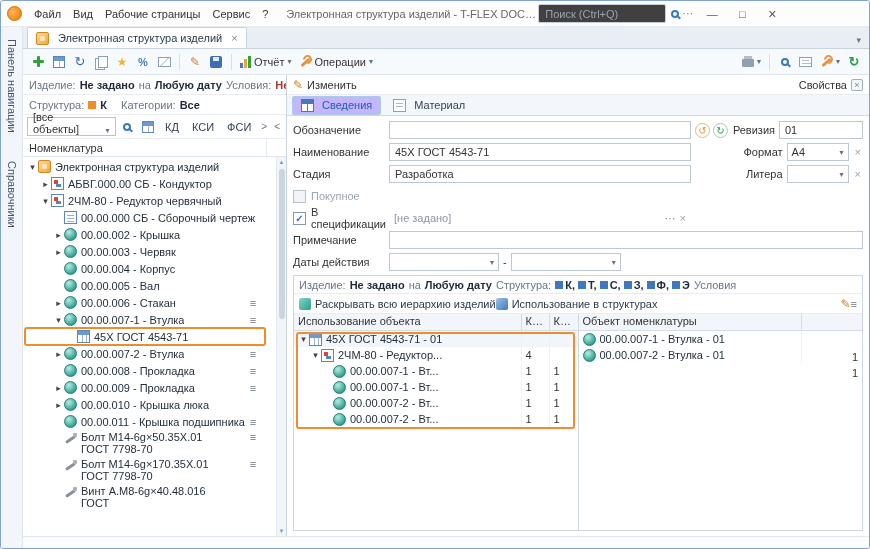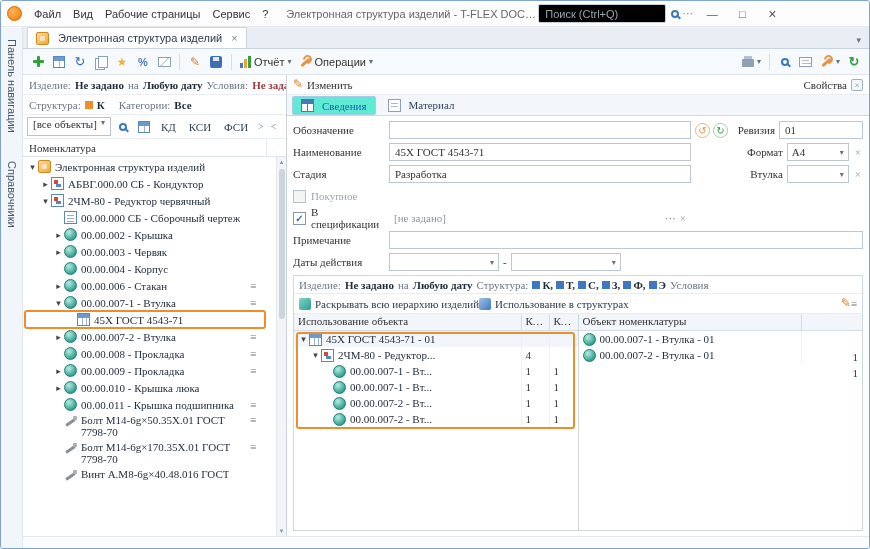--- a/index.html
+++ b/index.html
@@ -5,21 +5,21 @@
   html,body{margin:0;padding:0;background:#eef1f5;font-family:"Liberation Sans",sans-serif;}
   *{box-sizing:border-box;}
   .window{width:870px;height:549px;background:#fff;border:1px solid #7fa3cc;border-radius:3px;
     display:flex;flex-direction:column;font-size:11px;color:#333;overflow:hidden;}
   
   .titlebar{height:26px;flex:none;display:flex;align-items:center;gap:2px;padding:0 6px;background:#fdfdfd;border-bottom:1px solid #e6eaef;}
   .app-logo{width:15px;height:15px;flex:none;border-radius:50%;background:radial-gradient(circle at 35% 35%,#ffb357,#ef7d00);border:1px solid #cf6d00;margin-right:4px;}
   .menubar{display:flex;align-items:center;}
   .menu-item{padding:3px 6px;color:#333;cursor:default;}
   .win-title{color:#666;margin-left:10px;white-space:nowrap;overflow:hidden;text-overflow:ellipsis;max-width:250px;flex:1;}
-  .tsearch{width:128px;height:19px;border:1px solid #c6cfd9;border-radius:2px;display:flex;align-items:center;padding:0 6px;color:#9aa4af;background:#000000;flex:none;}
+  .tsearch{width:128px;height:19px;border:1px solid #c6cfd9;border-radius:2px;display:flex;align-items:center;padding:0 6px;color:#9aa4af;background:#404040;flex:none;}
   .tbtn{height:20px;min-width:20px;display:flex;align-items:center;justify-content:center;gap:3px;border-radius:2px;padding:0 3px;color:#4a6ea9;}
   .dots3{color:#7a8793;font-size:11px;}
   .winbtn{width:28px;height:22px;display:flex;align-items:center;justify-content:center;color:#555;font-size:11px;}
   .winbtn.close{font-size:14px;}
   .mag{width:8px;height:8px;border:2px solid #3a78c2;border-radius:50%;position:relative;display:inline-block;}
   .mag::after{content:"";position:absolute;width:5px;height:2px;background:#3a78c2;transform:rotate(45deg);right:-4px;bottom:-2px;}
   
   .bodyrow{flex:1;display:flex;min-height:0;}
   .sidestrip{width:22px;flex:none;background:#f2f5f9;border-right:1px solid #e0e6ed;display:flex;flex-direction:column;align-items:center;padding-top:12px;gap:28px;}
   .side-tab{writing-mode:vertical-rl;color:#45566b;font-size:11px;white-space:nowrap;}
@@ -56,34 +56,34 @@
   .wrench::after{content:"";position:absolute;right:0;top:0;width:5px;height:5px;border:2px solid #e8923d;border-radius:50%;border-bottom-color:transparent;transform:rotate(45deg);}
   .prn{width:12px;height:8px;background:#8fa0b1;border-radius:1px;position:relative;display:inline-block;margin-top:3px;}
   .prn::before{content:"";position:absolute;top:-3px;left:2px;width:8px;height:3px;background:#b4c0cc;}
   .card{width:13px;height:10px;border:1px solid #8aa0b8;background:linear-gradient(#aebfd0,#aebfd0) 2px 2px/7px 1px no-repeat,linear-gradient(#aebfd0,#aebfd0) 2px 5px/9px 1px no-repeat,#fff;display:inline-block;}
   .grefresh{color:#2f9e44;font-weight:bold;font-size:13px;}
   .brefresh{color:#3f6fb0;font-size:13px;}
   .star{color:#f0b42f;font-size:12px;}
   .pct{color:#4a78b8;font-weight:bold;}
   .pencil{color:#cf7a22;font-size:12px;}
   
-  .content{flex:1;display:flex;min-height:0;font-family:Liberation Serif, serif;}
+  .content{flex:1;display:flex;min-height:0;}
   .leftcol{width:264px;flex:none;display:flex;flex-direction:column;border-right:1px solid #c9d4e0;min-height:0;}
   .rightcol{flex:1;display:flex;flex-direction:column;min-width:0;min-height:0;}
   .ctx{height:20px;flex:none;display:flex;align-items:center;gap:4px;padding:0 6px;border-bottom:1px solid #e9edf2;color:#6a7685;white-space:nowrap;overflow:hidden;}
   .cb2{font-weight:bold;color:#1e2a38;}
   .cred{font-weight:bold;color:var(--conditions-red,#9e3a38);}
   .chip-sq{width:8px;height:8px;background:var(--accent-blue,#3f78be);display:inline-block;flex:none;}
   .chip-sq.orange{background:var(--highlight-orange,#ee8d2c);}
   .editlink{display:flex;align-items:center;gap:4px;color:#333;}
   .props-h{margin-left:auto;display:flex;align-items:center;gap:4px;color:#333;}
   .propbox{width:12px;height:12px;border:1px solid #9fb0c0;border-radius:2px;display:flex;align-items:center;justify-content:center;color:#7a8793;font-size:9px;background:#f4f7fa;}
   
   .filter{height:24px;flex:none;display:flex;align-items:center;gap:3px;padding:0 4px;border-bottom:1px solid #e9edf2;}
-  .combo{border:1px solid #b9c4cf;height:19px;display:flex;align-items:flex-start;gap:4px;padding:0 5px;background:#fff;color:#333;}
+  .combo{border:1px solid #b9c4cf;height:19px;display:flex;align-items:flex-end;gap:4px;padding:0 5px;background:#fff;color:#333;}
   .fico{width:18px;height:18px;display:flex;align-items:center;justify-content:center;}
   .fbtn{padding:2px 4px;color:#33435a;border:1px solid transparent;border-radius:2px;}
   .split{color:#6b7682;padding:0 2px;font-size:10px;}
   .theader{height:18px;flex:none;display:flex;align-items:center;padding:0 6px;border-bottom:1px solid #dfe5ec;color:#333;background:#fff;}
   .thcol{margin-left:auto;width:14px;align-self:stretch;border-left:1px solid #e6ebf1;}
   .treewrap{flex:1;position:relative;overflow:hidden;background:#fff;}
   .tree{position:absolute;left:0;top:0;right:10px;bottom:0;padding-top:1px;}
   .trow{display:flex;align-items:center;height:17px;padding:0 16px 0 2px;position:relative;}
   .trow.wrap{height:27px;align-items:flex-start;padding-top:1px;}
   .trow.wrap .tlabel{white-space:normal;line-height:12px;max-width:150px;}
@@ -116,21 +116,21 @@
   .ti-bolt::before{content:"";position:absolute;left:1px;top:6px;width:11px;height:3px;background:#8a9097;transform:rotate(-35deg);border-radius:1px;}
   .ti-bolt::after{content:"";position:absolute;right:0;top:1px;width:4px;height:4px;background:#aab1b8;border-radius:1px;}
   .ti-tabgrid{background:#fff;border:1px solid #4a78b8;}
   .ti-tabgrid::before{content:"";position:absolute;left:0;right:0;top:0;height:4px;background:#4a78b8;}
   .ti-tabgrid::after{content:"";position:absolute;left:5px;top:4px;bottom:0;width:1px;background:#4a78b8;}
   .ti-tabmat{background:#fff;border:1px solid #8aa0b8;}
   .ti-tabmat::before{content:"";position:absolute;left:2px;right:2px;top:3px;height:1px;background:#aab9c8;box-shadow:0 3px 0 #aab9c8;}
   
   .tabs2{height:21px;flex:none;display:flex;align-items:center;gap:3px;padding:0 5px;border-bottom:1px solid #cdd8e4;background:#f3f7fb;}
   .ptab{display:flex;align-items:center;gap:4px;padding:2px 8px;border:1px solid transparent;border-radius:2px;color:#33435a;}
-  .ptab.active{background:#5eead4;border-color:#a8cbe8;color:#1f5fa8;align-items:flex-end;}
+  .ptab.active{background:#c4b5fd;border-color:#a8cbe8;color:#1f5fa8;}
   .form{flex:none;padding:3px 6px 0 6px;}
   .frow{display:flex;align-items:center;height:22px;gap:4px;}
   .flabel{width:92px;flex:none;color:#333;display:flex;align-items:center;}
   .flabel.dis{color:#9aa5b1;}
   .finput{flex:1;height:18px;border:1px solid #bcc7d2;background:#fff;display:flex;align-items:center;padding:0 5px;min-width:0;overflow:hidden;white-space:nowrap;}
   .fflat{flex:1;height:18px;display:flex;align-items:center;gap:4px;padding:0 5px;min-width:0;color:#24303e;margin-top:44px;}
   .fzone{width:168px;flex:none;display:flex;align-items:center;justify-content:flex-end;gap:4px;}
   .fzone.sb{justify-content:space-between;}
   .fslabel{color:#333;}
   .fsmall{flex:none;width:84px;}
@@ -370,20 +370,26 @@
                   <span class="tlabel">00.00.003 - Червяк</span>
                 </div>
                 <div class="trow">
                   <span class="ind" style="width: 28px;"></span>
                   <span class="exp"></span>
                   <span class="ti ti-part"></span>
                   <span class="tlabel">00.00.004 - Корпус</span>
                 </div>
                 <div class="trow">
                   <span class="ind" style="width: 28px;"></span>
+                  <span class="exp"></span>
+                  <span class="ti ti-part"></span>
+                  <span class="tlabel">00.00.005 - Вал</span>
+                </div>
+                <div class="trow">
+                  <span class="ind" style="width: 28px;"></span>
                   <span class="exp">▸</span>
                   <span class="ti ti-part"></span>
                   <span class="tlabel">00.00.006 - Стакан</span>
                   <span class="tmenu">≡</span>
                 </div>
                 <div class="trow">
                   <span class="ind" style="width: 28px;"></span>
                   <span class="exp">▾</span>
                   <span class="ti ti-part"></span>
                   <span class="tlabel">00.00.007-1 - Втулка</span>
@@ -505,21 +511,21 @@
                   <span>А4</span>
                   <span class="caret">▾</span>
                 </span>
                 <span class="fclear">×</span>
               </span>
             </div>
             <div class="frow">
               <span class="flabel">Стадия</span>
               <span class="finput">Разработка</span>
               <span class="fzone">
-                <span class="fslabel">Втулка</span>
+                <span class="fslabel">Литера</span>
                 <span class="fcombo">
                   <span></span>
                   <span class="caret">▾</span>
                 </span>
                 <span class="fclear">×</span>
               </span>
             </div>
             <div class="frow">
               <span class="flabel dis">
                 <span class="cb dis"></span>

